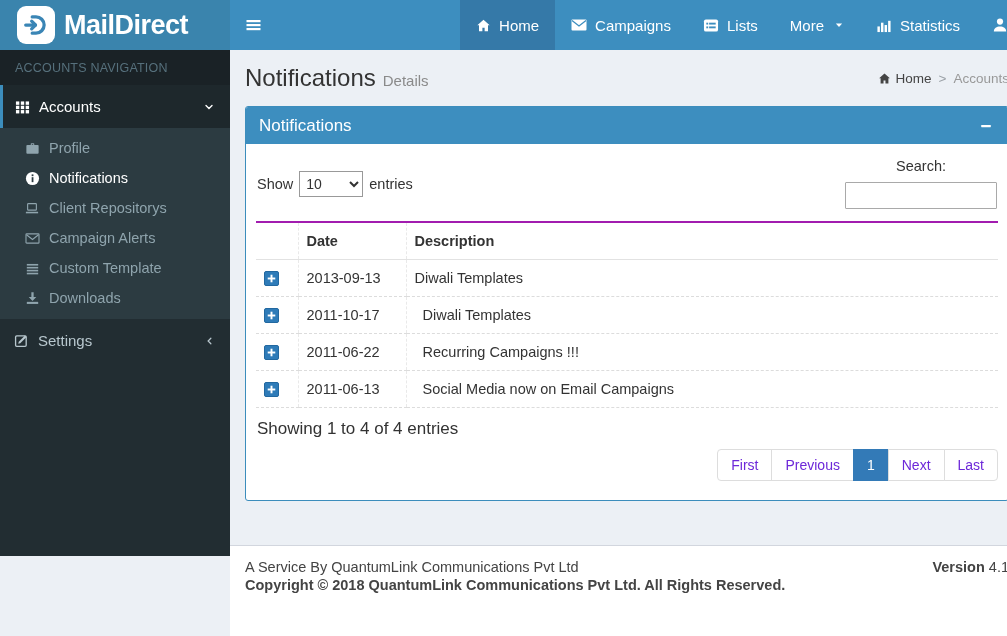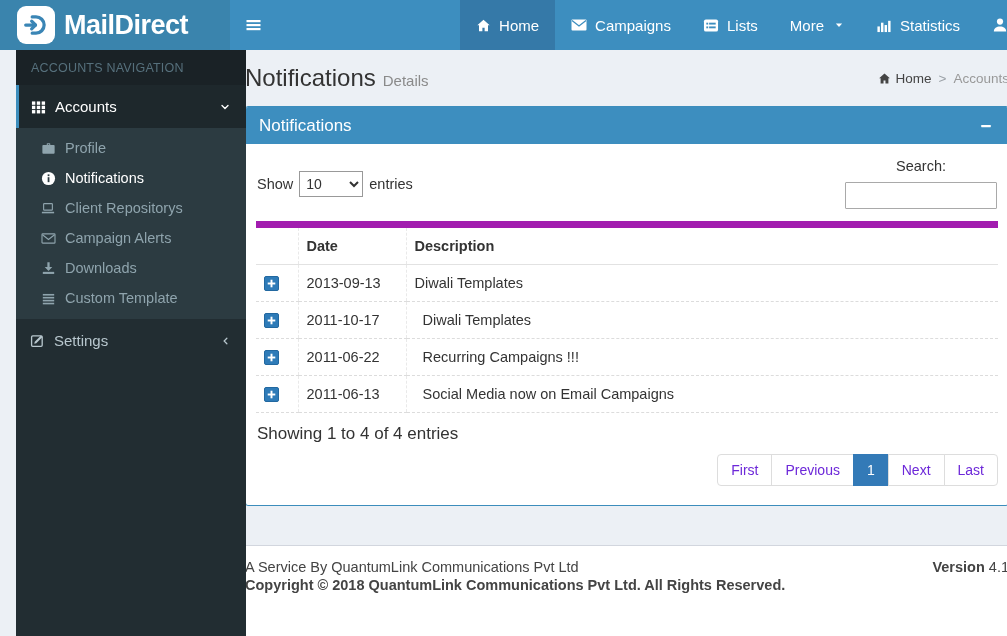--- a/index.html
+++ b/index.html
@@ -13,21 +13,21 @@
   .brand { width:230px; background:#3a84ad; display:flex; align-items:center; padding-left:17px; gap:9px; text-decoration:none; flex:none; }
   .brand-mark { width:38px; height:38px; background:#fff; border-radius:9px; display:flex; align-items:center; justify-content:center; flex:none; }
   .brand-text { color:#fff; font-size:27px; font-weight:bold; letter-spacing:-0.5px; }
   .hamburger { width:47px; display:flex; align-items:center; justify-content:center; cursor:pointer; }
   .top-nav { margin-left:auto; display:flex; align-items:stretch; }
   .top-item { display:flex; align-items:center; gap:8px; padding:0 16px; color:#fff; font-size:15px; text-decoration:none; cursor:pointer; }
   .top-item.active { background:#3579a8; }
   .top-item .caret { margin-left:2px; }
 
   
-  .sidebar { position:absolute; top:50px; left:16px; width:230px; height:586px; background:#222d32; }
+  .sidebar { position:absolute; top:50px; left:0; width:230px; height:506px; background:#222d32; }
   .sidebar-header { background:#1a2226; color:#56707c; font-size:12.5px; padding:11px 15px 10px; letter-spacing:0.2px; }
   .tree-toggle { display:flex; align-items:center; gap:9px; padding:13px 15px 13px 12px; border-left:3px solid #3c8dbc; background:#1e282c; color:#fff; font-size:15px; cursor:pointer; }
   .tree-toggle .chev { margin-left:auto; }
   .submenu { list-style:none; background:#2c3b41; padding:5px 0 6px; }
   .submenu a { display:flex; align-items:center; gap:9px; padding:7px 15px 7px 24px; color:#8fa4ad; font-size:14.5px; text-decoration:none; cursor:pointer; }
   .submenu a.active { color:#fff; }
   .submenu .ico { width:16px; display:flex; justify-content:center; flex:none; }
   .side-link { display:flex; align-items:center; gap:9px; padding:13px 15px 13px 14px; color:#b8c7ce; font-size:15px; cursor:pointer; }
   .side-link .chev { margin-left:auto; }
 
@@ -48,21 +48,21 @@
   .collapse-btn { background:none; border:none; cursor:pointer; display:flex; align-items:center; padding:2px; }
   .panel-body { padding:10px; }
 
   .controls-row { display:flex; align-items:center; justify-content:space-between; padding:4px 1px 12px; font-size:14.5px; color:#333; }
   .length-control { display:flex; align-items:center; gap:6px; }
   .length-control select { height:26px; width:64px; font-size:14px; border:1px solid #999; background:#fff; color:#333; padding:0 2px; }
   .search-control { display:flex; align-items:center; gap:8px;flex-direction:column; }
   .search-control input { width:152px; height:27px; border:1px solid #a9a9a9; border-radius:1px; padding:0 6px; font-size:14px; }
 
   table.ntable { width:100%; border-collapse:collapse; font-size:14.5px; color:#333; }
-  .ntable thead th { text-align:left; font-weight:bold; padding:10px 8px; border-top:7px solid #a21caf; border-bottom:1px solid #e2e2e2; }
+  .ntable thead th { text-align:left; font-weight:bold; padding:10px 8px; border-top:2px solid #a21caf; border-bottom:1px solid #e2e2e2; }
   .ntable tbody td { padding:10px 8px; border-bottom:1px dashed #dcdcdc; }
   .ntable th + th, .ntable td + td { border-left:1px dashed #e9e9e9; }
   .col-expand { width:42px; }
   .col-date { width:108px; }
   .desc-cell { white-space:pre-wrap; }
   .expand-btn { width:15px; height:15px; background:#2e7bb8; border:1px solid #2268a0; border-radius:2px; cursor:pointer; display:flex; align-items:center; justify-content:center; padding:0; }
 
   .info-row { padding:11px 1px 2px; font-size:17px; color:#333; }
   .pager-row { text-align:right; padding:8px 0 9px; }
   .pagination { display:inline-flex; list-style:none; }
@@ -217,39 +217,39 @@
                   <rect x="1" y="2" width="14" height="10" rx="0.8"></rect>
                   <path d="M1.5 3 8 8l6.5-5"></path>
                 </svg>
               </span>
         <span>Campaign Alerts</span>
             </a>
           </li>
       <li>
             <a>
         <span class="ico">
-                <svg width="15" height="14" viewBox="0 0 16 16" fill="currentColor">
-                  <path d="M6.7 1.5h2.6v5.4h3L8 11.4 3.7 6.9h3z"></path>
-                  <path d="M1.5 12.4h13v2.4h-13z"></path>
-                </svg>
-              </span>
-        <span>Downloads</span>
-            </a>
-          </li>
-      <li>
-            <a>
-        <span class="ico">
                 <svg width="15" height="13" viewBox="0 0 16 16" fill="currentColor">
                   <rect x="1" y="2.4" width="14" height="2"></rect>
                   <rect x="1" y="6" width="14" height="2"></rect>
                   <rect x="1" y="9.6" width="14" height="2"></rect>
                   <rect x="1" y="13.2" width="14" height="2"></rect>
                 </svg>
               </span>
         <span>Custom Template</span>
+            </a>
+          </li>
+      <li>
+            <a>
+        <span class="ico">
+                <svg width="15" height="14" viewBox="0 0 16 16" fill="currentColor">
+                  <path d="M6.7 1.5h2.6v5.4h3L8 11.4 3.7 6.9h3z"></path>
+                  <path d="M1.5 12.4h13v2.4h-13z"></path>
+                </svg>
+              </span>
+        <span>Downloads</span>
             </a>
           </li>
     </ul>
 
     <div class="side-link">
       <svg width="15" height="15" viewBox="0 0 16 16">
             <rect x="1.7" y="3" width="11.3" height="11.3" rx="1.2" fill="none" stroke="currentColor" stroke-width="1.4"></rect>
             <path d="M6.7 10.8l-2.2.6.6-2.2 6.6-6.6 1.6 1.6z" fill="currentColor"></path>
           </svg>
       <span>Settings</span>

